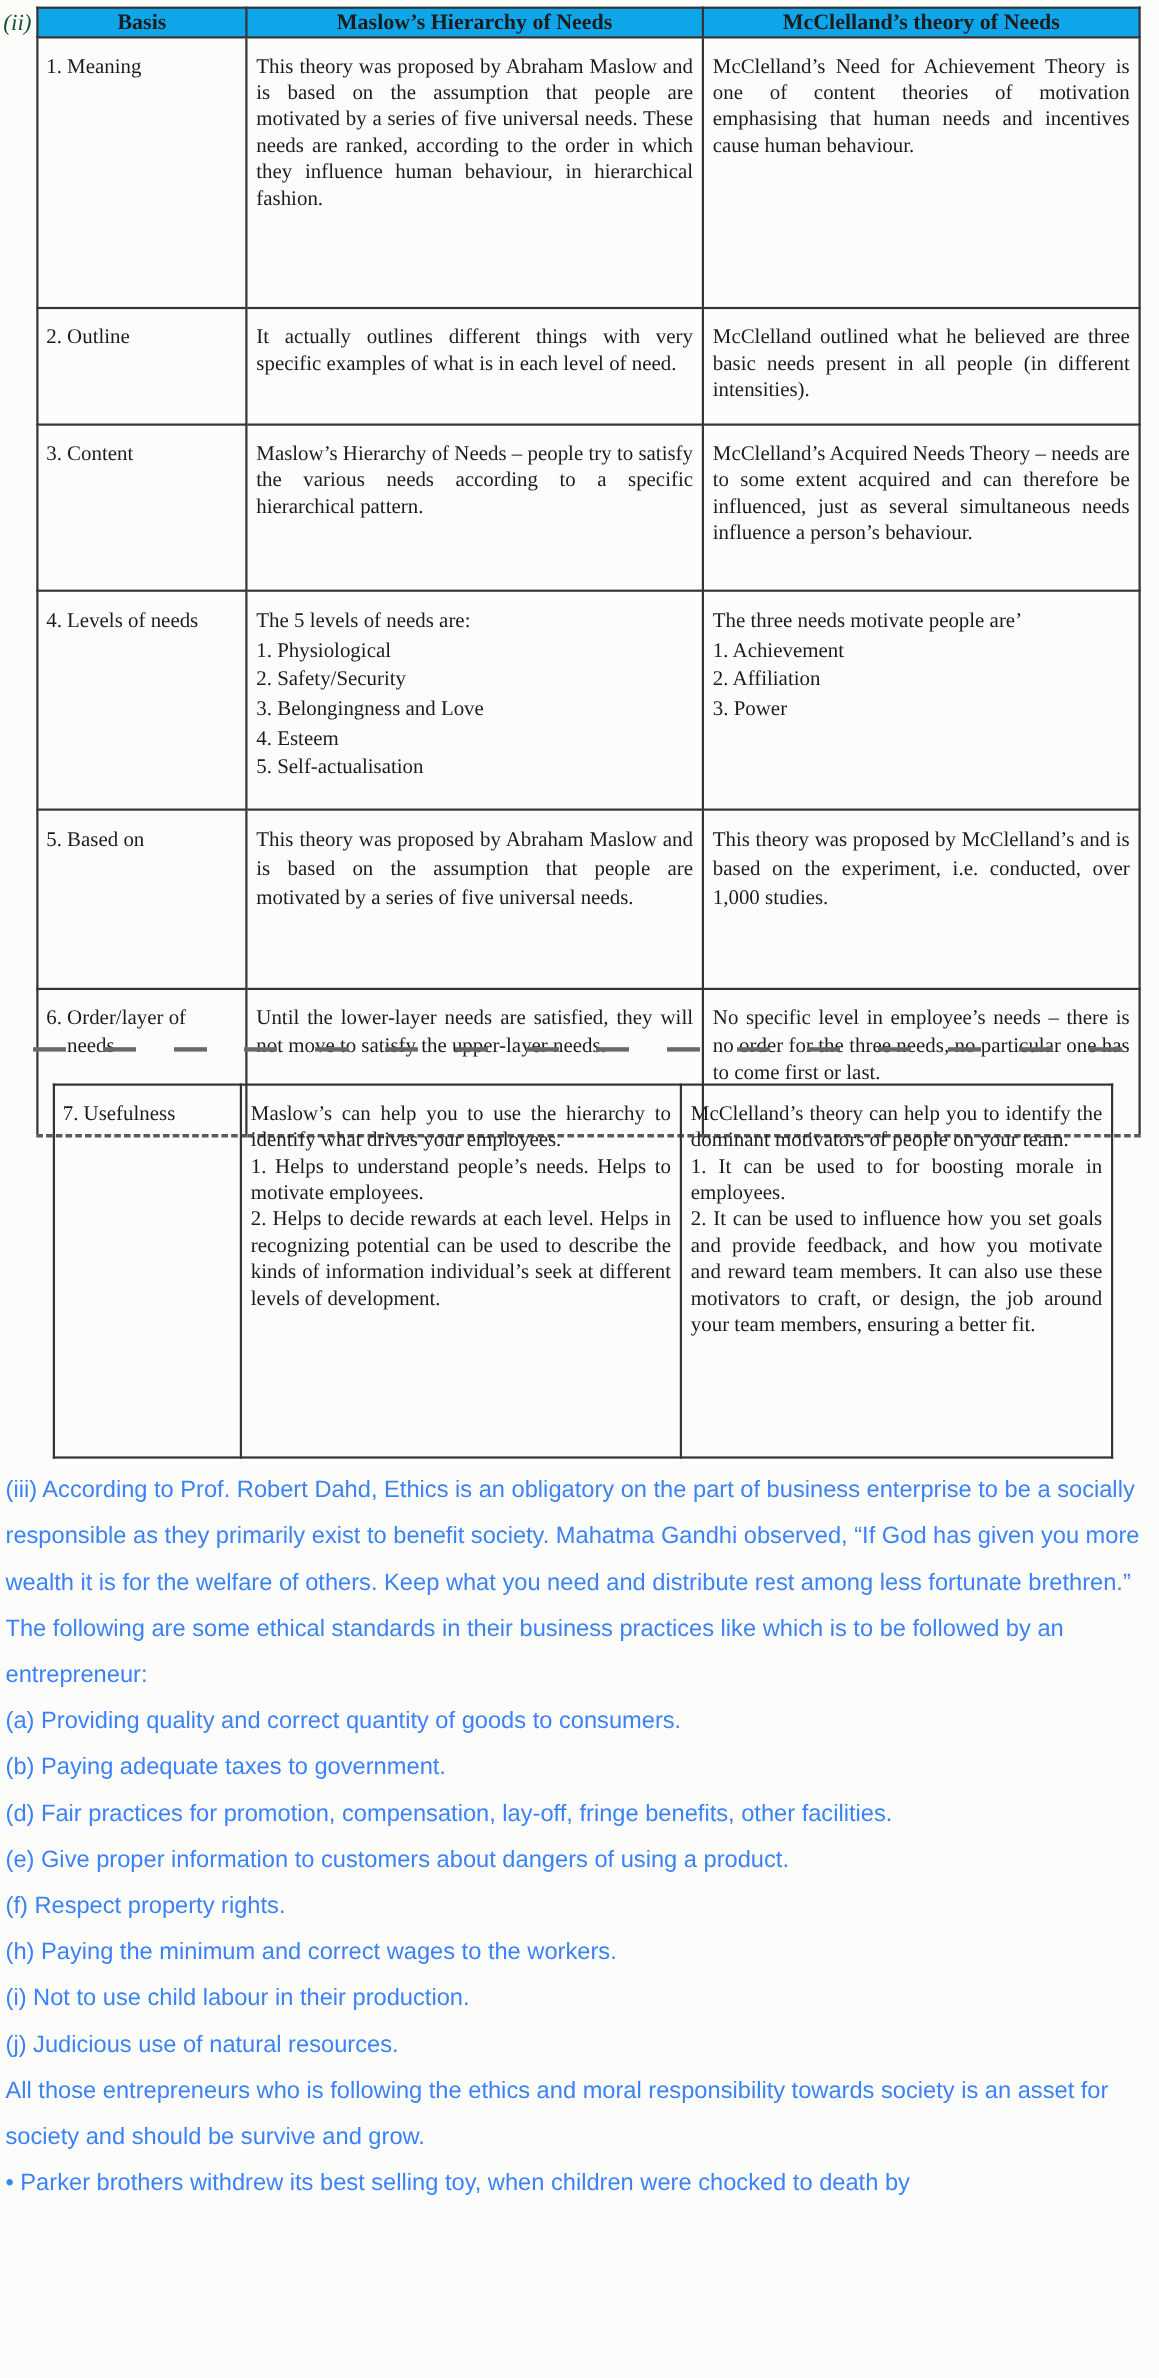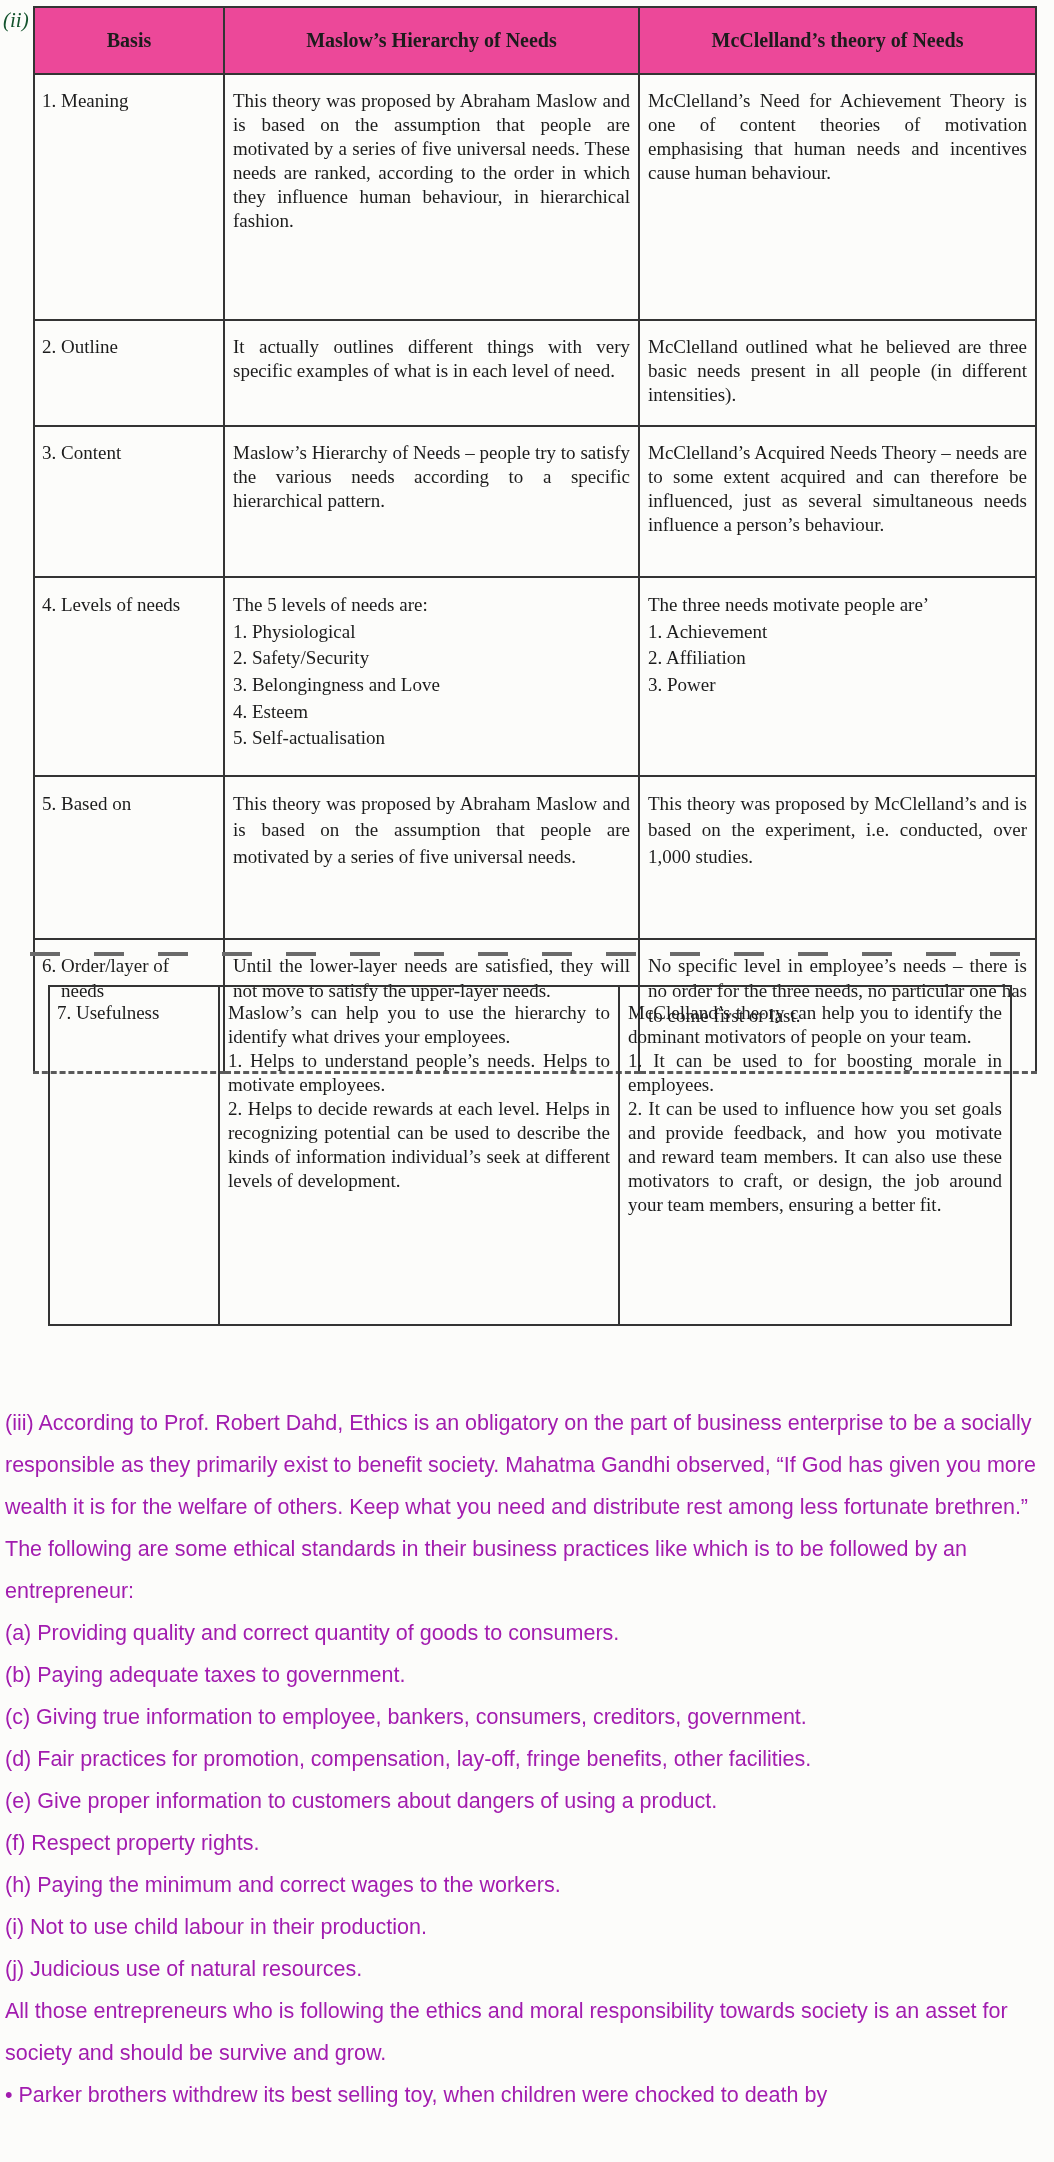--- a/index.html
+++ b/index.html
@@ -20,25 +20,25 @@
   .t1 { position:absolute; top:6px; left:33px; width:1002px; }
   .t2 { position:absolute; top:985px; left:48px; width:962px; }
   th, td {
     border:2px solid #343434;
     vertical-align:top;
     font-size:19px;
     line-height:1.26;
     padding:14px 8px 5px 8px;
   }
   th {
-    background:#ec4899;
+    background:#0ea5e9;
     font-size:20px;
     font-weight:bold;
     text-align:center;
-    padding:20px 4px;
+    padding:0 4px;
   }
   td.basis {
     padding-left:26px;
     text-indent:-19px;
   }
   td.body { text-align:justify; }
   td.pre { white-space:pre-line; }
   .t1 .c-basis { width:190px; }
   .t1 .c-maslow { width:415px; }
   .t1 .c-mcc { width:397px; }
@@ -51,25 +51,25 @@
   .t1 tr.r4 td { height:178px; line-height:1.4; }
   .t1 tr.r5 td { height:142px; line-height:1.38; }
   .t1 tr.r6 td { height:112px; line-height:1.3; }
   .t1 tr.r6 td { border-bottom:3px dashed #5a5a5a; }
   .t2 tr.r7 td { height:318px; }
   .dash-divider {
     position:absolute; top:952px; left:30px; width:1008px; height:4px;
     background:repeating-linear-gradient(90deg,#6a6a6a 0 30px,transparent 30px 64px);
   }
   .ethics {
-    position:absolute; top:1402px; left:5px; width:1045px;
+    position:absolute; top:1333px; left:5px; width:1045px;
     font-family:"Liberation Sans", sans-serif;
     font-size:21.5px;
     line-height:42px;
-    color:#a21caf;
+    color:#3b82f6;
   }
   .ethics p { margin:0; }
 </style>
 </head>
 <body>
 
 <div class="page">
 
   <div class="marker">(ii)</div>
 
@@ -145,21 +145,20 @@
 2. It can be used to influence how you set goals and provide feedback, and how you motivate and reward team members. It can also use these motivators to craft, or design, the job around your team members, ensuring a better fit.</td>
     </tr>
   </tbody>
     </table>
 
   <div class="ethics">
     <p>(iii) According to Prof. Robert Dahd, Ethics is an obligatory on the part of business enterprise to be a socially responsible as they primarily exist to benefit society. Mahatma Gandhi observed, “If God has given you more wealth it is for the welfare of others. Keep what you need and distribute rest among less fortunate brethren.”</p>
     <p>The following are some ethical standards in their business practices like which is to be followed by an entrepreneur:</p>
     <p>(a) Providing quality and correct quantity of goods to consumers.</p>
     <p>(b) Paying adequate taxes to government.</p>
-    <p>(c) Giving true information to employee, bankers, consumers, creditors, government.</p>
     <p>(d) Fair practices for promotion, compensation, lay-off, fringe benefits, other facilities.</p>
     <p>(e) Give proper information to customers about dangers of using a product.</p>
     <p>(f) Respect property rights.</p>
     <p>(h) Paying the minimum and correct wages to the workers.</p>
     <p>(i) Not to use child labour in their production.</p>
     <p>(j) Judicious use of natural resources.</p>
     <p>All those entrepreneurs who is following the ethics and moral responsibility towards society is an asset for society and should be survive and grow.</p>
     <p>• Parker brothers withdrew its best selling toy, when children were chocked to death by</p>
   </div>
 

